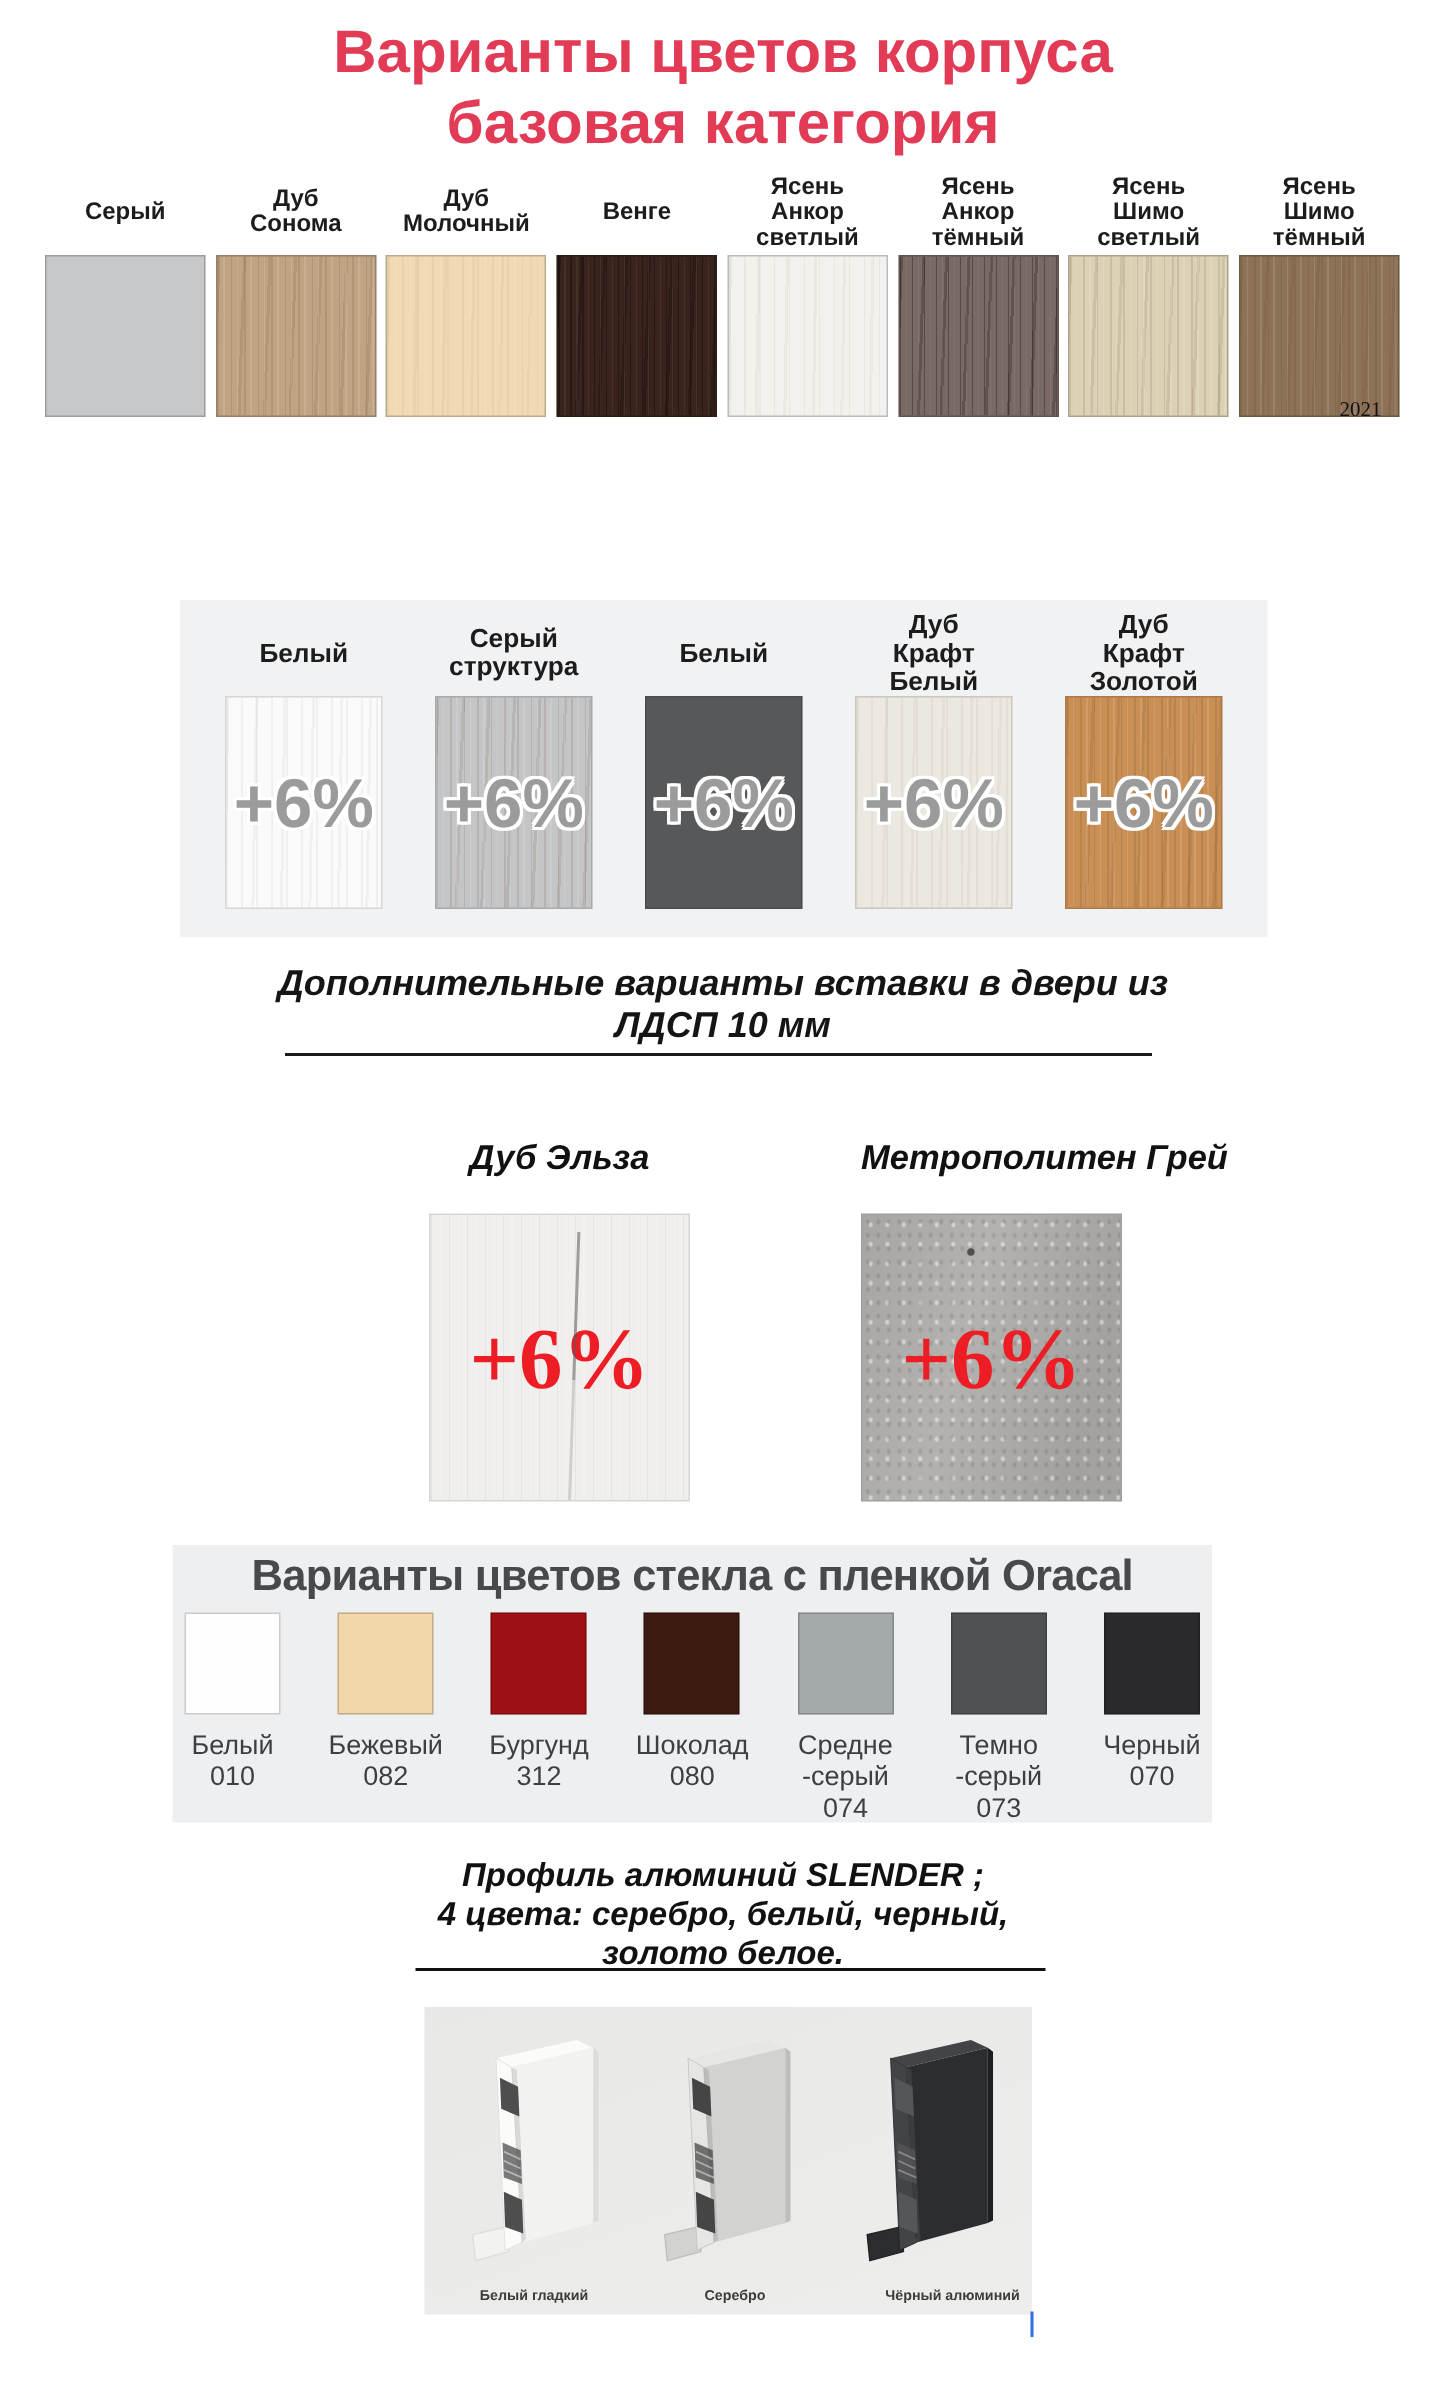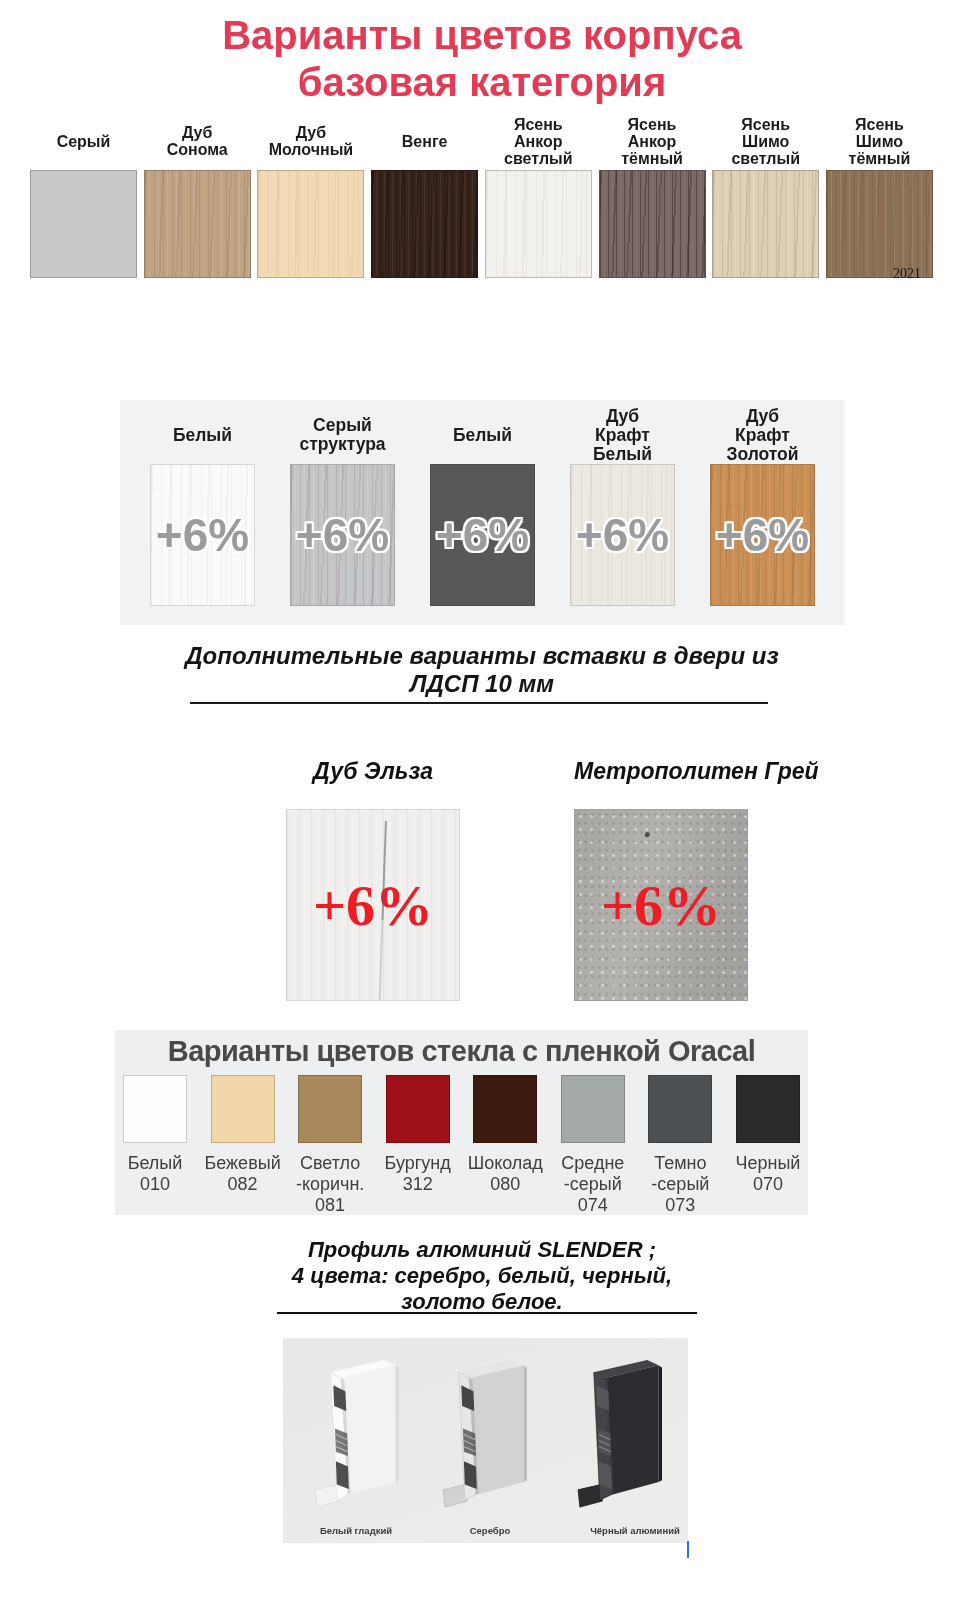--- a/index.html
+++ b/index.html
@@ -221,26 +221,20 @@
     <div class="oracal-row">
       <div class="oracal-cell">
         <div class="swatch" data-texture="plain" style="--sw: #fefefe;"></div>
         <div class="oracal-label">Белый
 010</div>
       </div>
       <div class="oracal-cell">
         <div class="swatch" data-texture="plain" style="--sw: #f2d7a8;"></div>
         <div class="oracal-label">Бежевый
 082</div>
-      </div>
-      <div class="oracal-cell">
-        <div class="swatch" data-texture="plain" style="--sw: #a9895b;"></div>
-        <div class="oracal-label">Светло
--коричн.
-081</div>
       </div>
       <div class="oracal-cell">
         <div class="swatch" data-texture="plain" style="--sw: #9c1016;"></div>
         <div class="oracal-label">Бургунд
 312</div>
       </div>
       <div class="oracal-cell">
         <div class="swatch" data-texture="plain" style="--sw: #3c1a10;"></div>
         <div class="oracal-label">Шоколад
 080</div>

